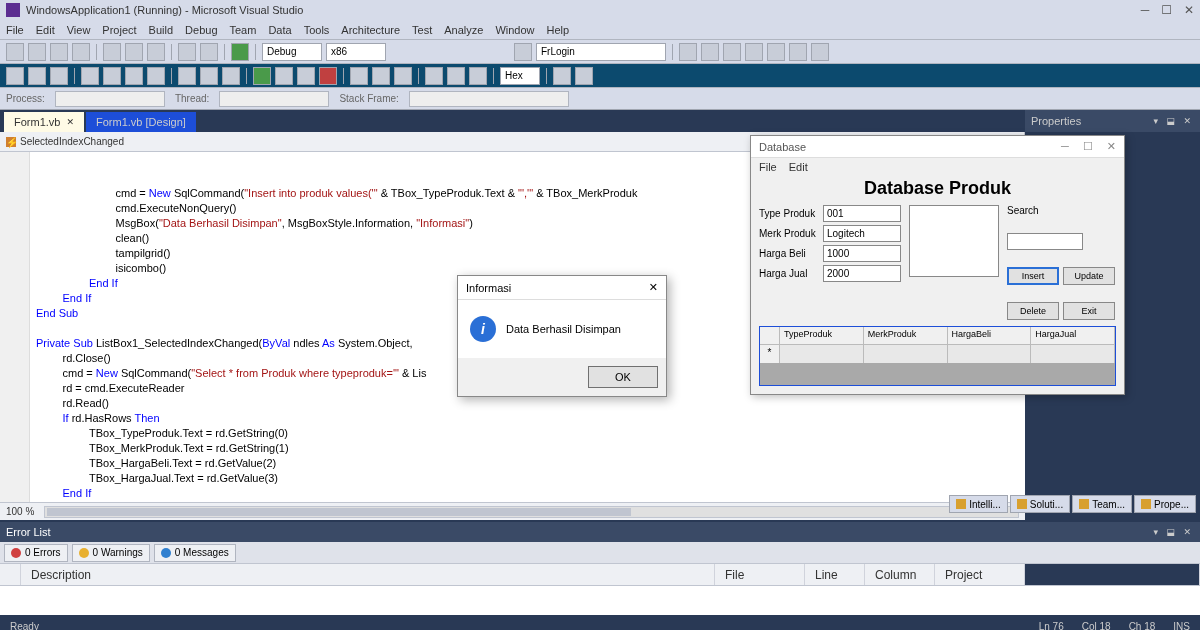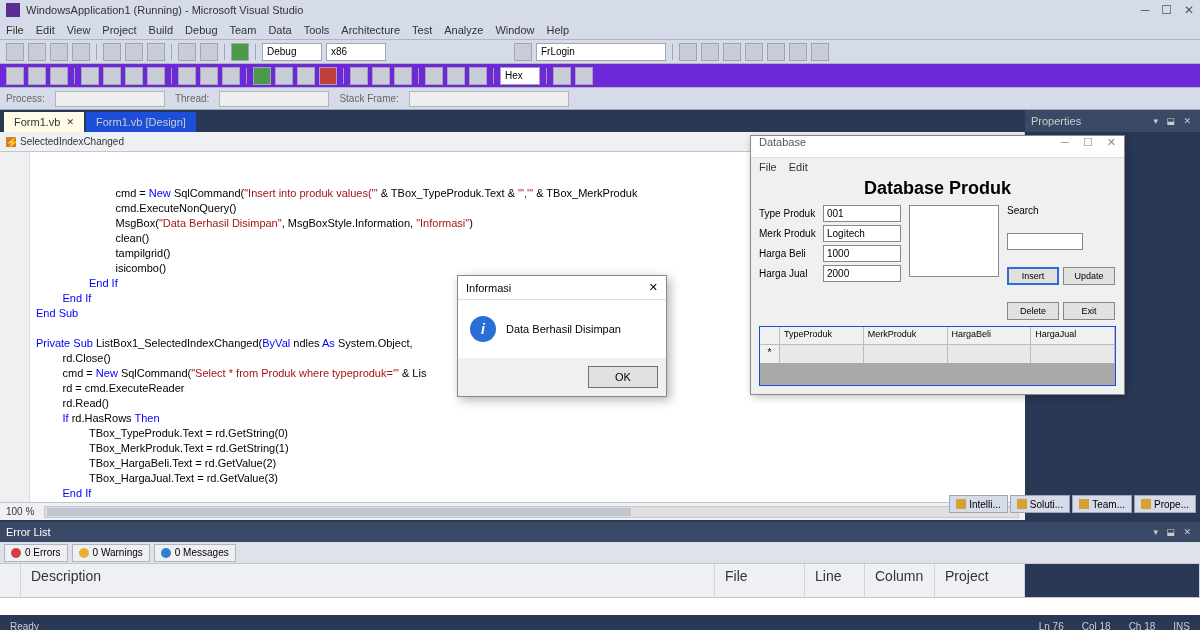--- a/index.html
+++ b/index.html
@@ -7,21 +7,21 @@
 .titlebar { height:20px; background:#d6dbe9; display:flex; align-items:center; padding:0 6px; color:#333; }
 .titlebar .logo { width:14px; height:14px; background:#5c2d91; margin-right:6px; }
 .titlebar .title { flex:1; font-size:11px; }
 .titlebar .winbtns { display:flex; gap:12px; font-size:12px; color:#555; }
 .menubar { height:20px; background:#d6dbe9; display:flex; align-items:center; padding:0 6px; gap:12px; color:#333; font-size:11px; border-bottom:1px solid #b0b5c0; }
 .menubar span { cursor:pointer; }
 .toolbar { height:24px; background:#d6dbe9; display:flex; align-items:center; padding:0 6px; gap:4px; border-bottom:1px solid #b0b5c0; }
 .tbtn { width:18px; height:18px; background:#c8cdd8; border:1px solid #a0a5b0; }
 .tsep { width:1px; height:16px; background:#a0a5b0; margin:0 2px; }
 .tcombo { height:18px; background:#fff; border:1px solid #a0a5b0; padding:0 4px; display:flex; align-items:center; font-size:10px; min-width:60px; }
-.toolbar2 { height:24px; background:#6d28d9; display:flex; align-items:center; padding:0 6px; gap:4px; border-bottom:1px solid #b0b5c0; }
+.toolbar2 { height:24px; background:#0c4a6e; display:flex; align-items:center; padding:0 6px; gap:4px; border-bottom:1px solid #b0b5c0; }
 .dbgbar { height:22px; background:#d6dbe9; display:flex; align-items:center; padding:0 6px; gap:10px; border-bottom:1px solid #a0a5b0; font-size:10px; color:#555; }
 .dbgbar .lbl { color:#666; }
 .dbgbar input { height:16px; border:1px solid #b0b5c0; background:#eee; width:110px; font-size:10px; padding:0 2px; }
 .main { display:flex; height:410px; }
 .editor-area { flex:1; display:flex; flex-direction:column; background:#fff; position:relative; }
 .tabs { height:22px; background:#293955; display:flex; align-items:flex-end; padding-left:4px; }
 .tab { height:20px; padding:0 10px; display:flex; align-items:center; font-size:11px; color:#ccc; background:#1d4ed8; margin-right:2px; }
 .tab.active { background:#fffbe6; color:#333; }
 .tab .x { margin-left:6px; font-size:9px; }
 .navbar { height:20px; background:#eef0f4; display:flex; border-bottom:1px solid #c0c5d0; }
@@ -37,38 +37,38 @@
 .props { width:175px; background:#293955; color:#ccc; display:flex; flex-direction:column; }
 .props .hdr { height:22px; background:#3a4a66; display:flex; align-items:center; padding:0 6px; font-size:11px; justify-content:space-between; }
 .props .pins { font-size:9px; letter-spacing:3px; }
 .props .body { flex:1; background:#293955; }
 .errlist { height:95px; background:#4d7c0f; border-top:2px solid #293955; display:flex; flex-direction:column; }
 .errlist .hdr { height:20px; background:#3a4a66; color:#fff; display:flex; align-items:center; padding:0 6px; font-size:11px; justify-content:space-between; }
 .errlist .hdr .pins { font-size:9px; letter-spacing:3px; color:#ccc; }
 .errlist .filters { height:22px; display:flex; align-items:center; gap:4px; padding:0 4px; background:#dfe2ea; border-bottom:1px solid #c0c5d0; }
 .errlist .fbtn { height:18px; padding:0 6px; background:#eef0f4; border:1px solid #b0b5c0; display:flex; align-items:center; gap:4px; font-size:10px; }
 .errlist .fbtn .ic { width:10px; height:10px; border-radius:50%; }
-.errlist .cols { height:34px; display:flex; background:#eef0f4; border-bottom:1px solid #c0c5d0; font-size:14px; color:#333; }
+.errlist .cols { height:22px; display:flex; background:#eef0f4; border-bottom:1px solid #c0c5d0; font-size:12px; color:#333; }
 .errlist .cols div { padding:4px 10px; border-right:1px solid #d0d3dc; }
 .errlist .rows { flex:1; background:#fff; }
 .status { height:22px; background:#293955; color:#ccc; display:flex; align-items:center; padding:0 10px; font-size:10px; justify-content:space-between; }
 .status .r { display:flex; gap:18px; }
 .bottom-tabs { position:absolute; right:4px; bottom:117px; display:flex; gap:2px; }
 .bottom-tabs .bt { height:18px; padding:0 6px; background:#d6dbe9; border:1px solid #a0a5b0; font-size:10px; display:flex; align-items:center; gap:3px; }
 .bottom-tabs .bt .ic { width:10px; height:10px; background:#d8a030; }
 
 .msgbox { position:absolute; left:457px; top:275px; width:210px; background:#fff; border:1px solid #888; box-shadow:3px 3px 10px rgba(0,0,0,.3); z-index:50; }
 .msgbox .mtitle { height:24px; background:#fff; display:flex; align-items:center; justify-content:space-between; padding:0 8px; font-size:11px; border-bottom:1px solid #ddd; }
 .msgbox .mbody { padding:16px 12px; display:flex; align-items:center; gap:10px; font-size:11px; }
 .msgbox .micon { width:26px; height:26px; border-radius:50%; background:#2a6fd6; color:#fff; display:flex; align-items:center; justify-content:center; font-weight:bold; font-size:14px; font-style:italic; }
 .msgbox .mbtns { background:#f0f0f0; padding:8px; display:flex; justify-content:flex-end; }
 .msgbox .mbtns button { width:70px; height:22px; background:#e1e1e1; border:1px solid #707070; font-size:11px; }
 
 .dbwin { position:absolute; left:750px; top:135px; width:375px; height:260px; background:#f0f0f0; border:1px solid #888; box-shadow:2px 2px 8px rgba(0,0,0,.25); z-index:40; display:flex; flex-direction:column; font-size:11px; }
-.dbwin .dtitle { height:22px; background:#fff; display:flex; justify-content:space-between; padding:0 8px; border-bottom:1px solid #ddd; color:#555; }
+.dbwin .dtitle { height:22px; background:#fff; display:flex; align-items:center; justify-content:space-between; padding:0 8px; border-bottom:1px solid #ddd; color:#555; }
 .dbwin .dtitle .r { display:flex; gap:14px; font-size:11px; color:#888; }
 .dbwin .dmenu { height:18px; padding:0 8px; display:flex; gap:12px; align-items:center; color:#333; }
 .dbwin .dhdr { text-align:center; font-size:18px; font-weight:600; padding:2px 0 6px; }
 .dbwin .dform { display:flex; padding:0 8px; gap:8px; }
 .dbwin .dleft { display:flex; flex-direction:column; gap:3px; }
 .dbwin .drow { display:flex; align-items:center; gap:4px; }
 .dbwin .drow label { width:60px; font-size:10px; }
 .dbwin .drow input { width:78px; height:17px; border:1px solid #888; font-size:10px; padding:0 3px; background:#fff; }
 .dbwin .dcenter { width:90px; height:72px; background:#fff; border:1px solid #888; }
 .dbwin .dright { display:flex; flex-direction:column; gap:17px; }

